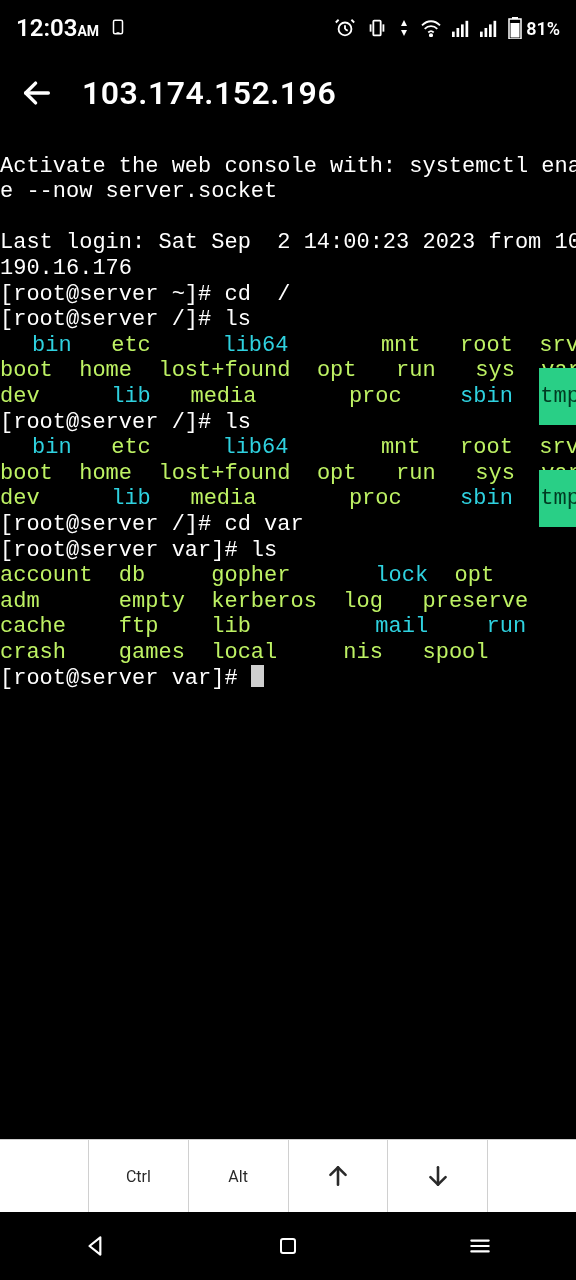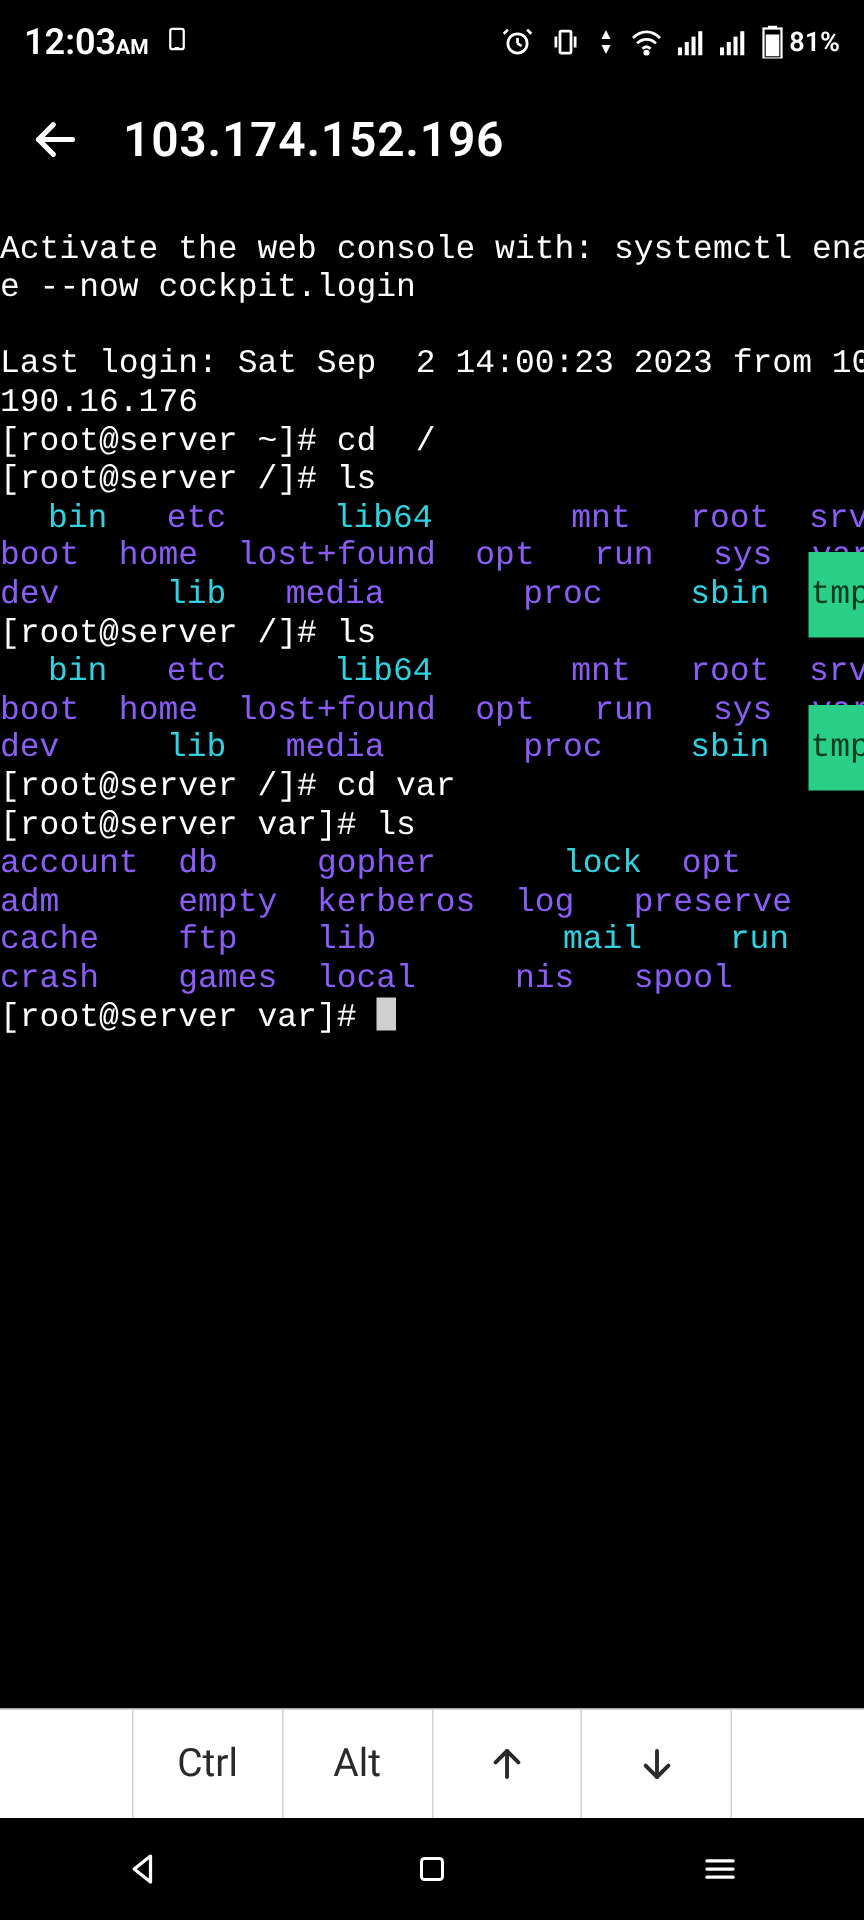--- a/index.html
+++ b/index.html
@@ -53,21 +53,21 @@
   .terminal {
     padding: 6px 0 0 0;
     font-size: 22px;
     line-height: 25.6px;
     letter-spacing: 0px;
     white-space: pre;
     font-weight: 500;
   }
   .terminal .white { color: #ffffff; }
   .terminal .cyan  { color: #2fd2e0; padding-left: 32px; }
-  .terminal .blue  { color: #8b5cf6; }
+  .terminal .blue  { color: #bef264; }
   .terminal .hl-green {
     background: #29cf86;
     color: #003b22;
     padding: 16px 1px;
   }
   .cursor {
     display: inline-block;
     width: 13px;
     height: 22px;
     background: #cfcfcf;
@@ -85,21 +85,21 @@
     border-top: 1px solid #d0d0d0;
   }
   .kbbar .kb-btn {
     flex: 1;
     display: flex;
     align-items: center;
     justify-content: center;
     border-right: 1px solid #d0d0d0;
     color: #2a2a2a;
     font-family: -apple-system, Roboto, sans-serif;
-    font-size: 26px;
+    font-size: 16px;
   }
   .kbbar .kb-btn:last-child { border-right: none; }
   .kbbar .kb-spacer { width: 88px; flex: none; border-right: 1px solid #d0d0d0; }
   .kbbar svg { display:block; }
 
   
   .navbar {
     position: absolute;
     left: 0; right: 0; bottom: 0;
     height: 68px;
@@ -188,21 +188,21 @@
     <svg width="34" height="34" viewBox="0 0 24 24" fill="none" stroke="#fff" stroke-width="2.4" stroke-linecap="round" stroke-linejoin="round">
       <line x1="20" y1="12" x2="4" y2="12"></line>
         <polyline points="11 5 4 12 11 19"></polyline>
     </svg>
   </span>
   <span class="host-title">103.174.152.196</span>
 </div>
 
 <div class="terminal">
 <span class="white">Activate the web console with: systemctl enabl</span>
-<span class="white">e --now cockpit.login</span>
+<span class="white">e --now server.socket</span>
 
 <span class="white">Last login: Sat Sep  2 14:00:23 2023 from 103.</span>
 <span class="white">190.16.176</span>
 <span class="white"><span>[root@server ~]# </span><span>cd  /</span></span>
 <span class="white"><span>[root@server /]# </span><span>ls</span></span>
 <span><span class="cyan">bin</span>   <span class="blue">etc</span>   <span class="cyan">lib64</span>       <span class="blue">mnt</span>   <span class="blue">root</span>  <span class="blue">srv</span>  <span class="cyan">usr</span></span>
 <span><span class="blue">boot</span>  <span class="blue">home</span>  <span class="blue">lost+found</span>  <span class="blue">opt</span>   <span class="blue">run</span>   <span class="blue">sys</span>  <span class="blue">var</span></span>
 <span><span class="blue">dev</span>   <span class="cyan">lib</span>   <span class="blue">media</span>       <span class="blue">proc</span>  <span class="cyan">sbin</span>  <span class="hl-green">tmp</span></span>
 <span class="white"><span>[root@server /]# </span><span>ls</span></span>
 <span><span class="cyan">bin</span>   <span class="blue">etc</span>   <span class="cyan">lib64</span>       <span class="blue">mnt</span>   <span class="blue">root</span>  <span class="blue">srv</span>  <span class="cyan">usr</span></span>

